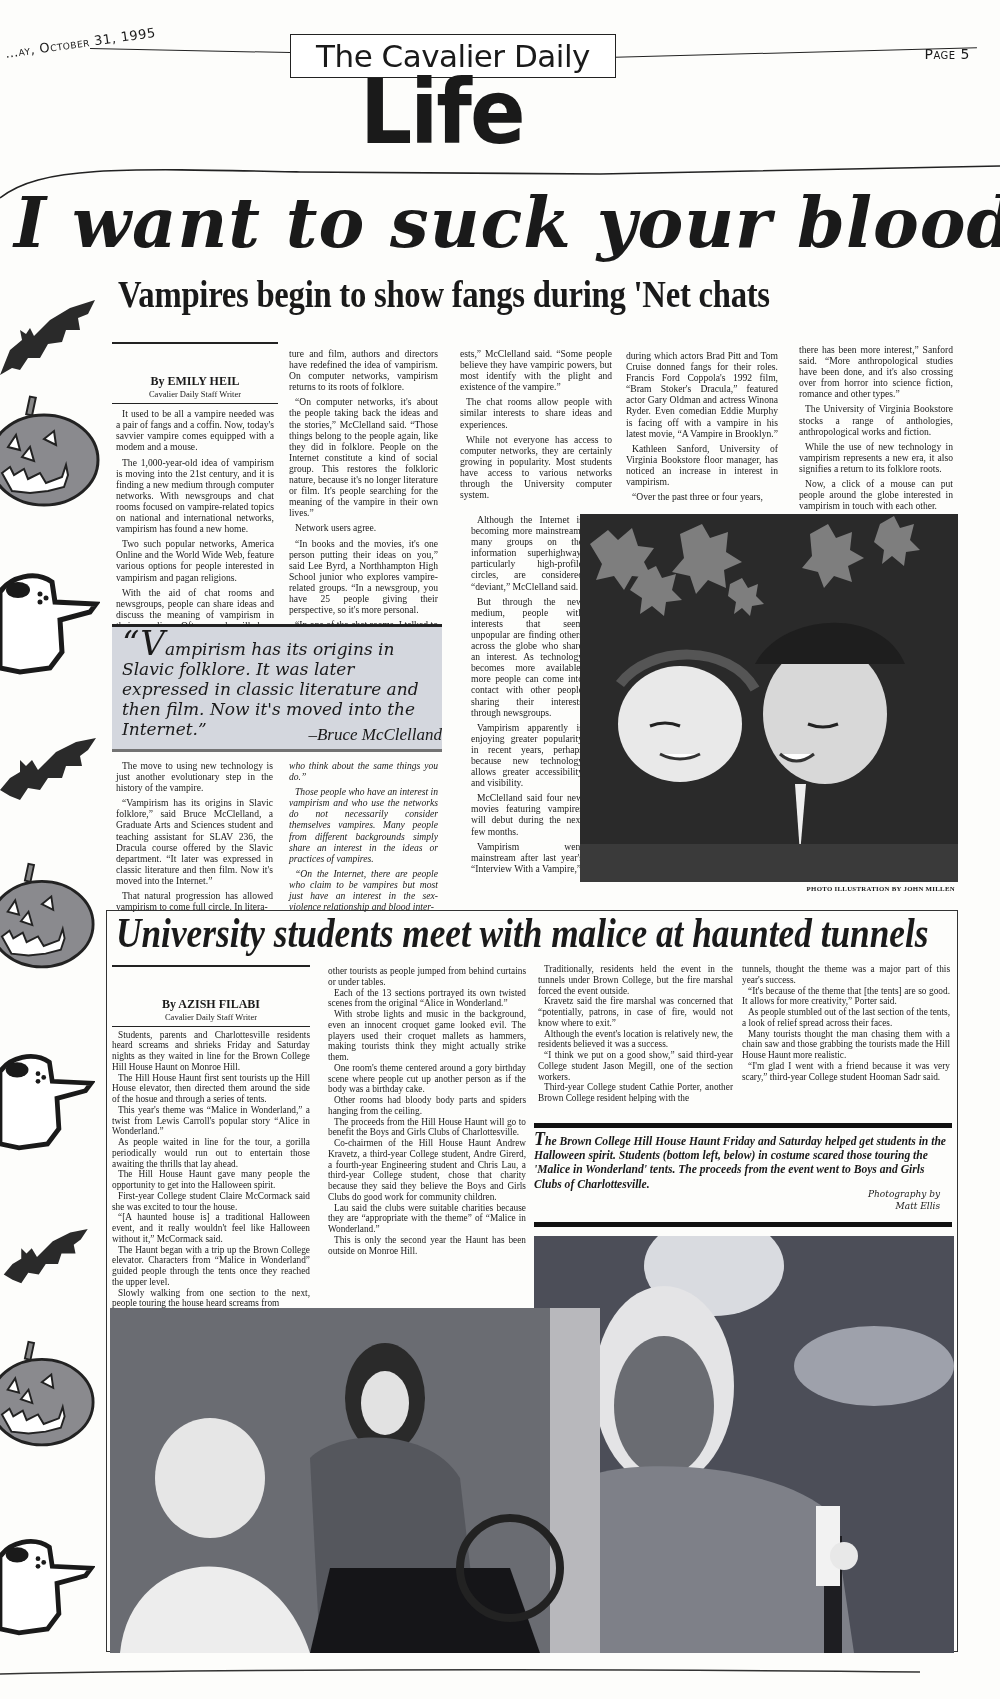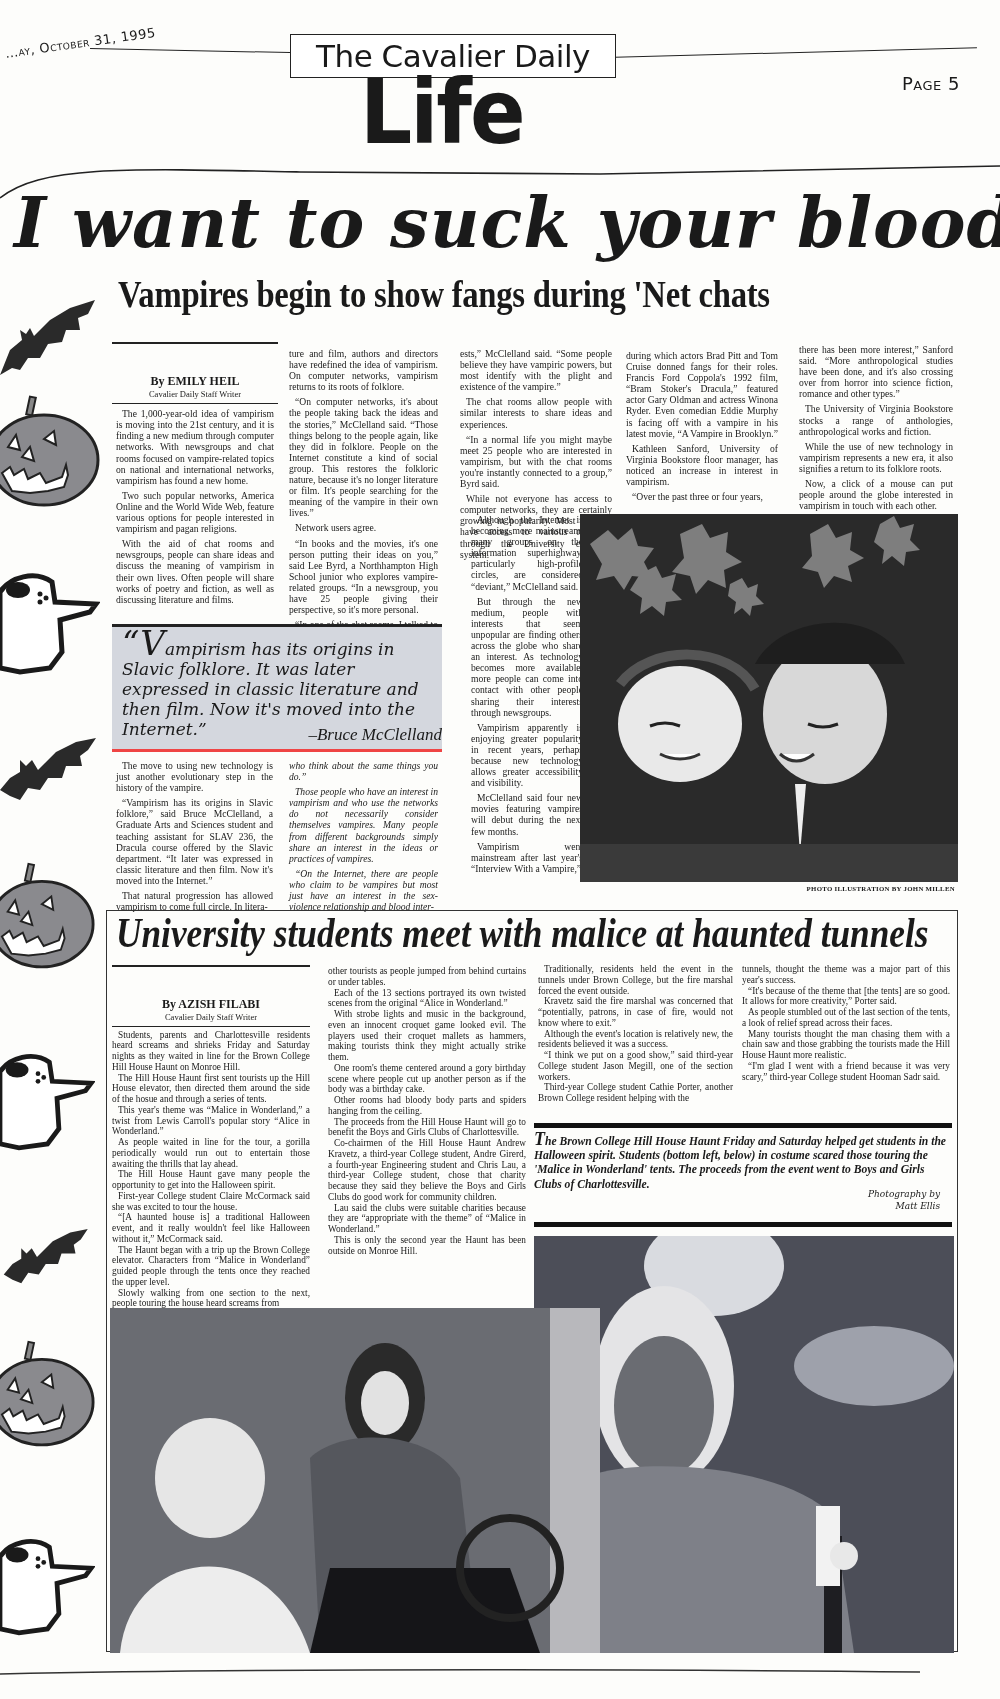--- a/index.html
+++ b/index.html
@@ -3,21 +3,21 @@
   <meta charset="utf-8">
   <style>
     * { box-sizing: border-box; margin: 0; padding: 0; }
     html, body { width: 1000px; height: 1699px; background: #fbfbf9; overflow: hidden; }
     body { position: relative; font-family: "Liberation Serif", serif; color: #1a1a1a; }
 
     .page { position: absolute; left: 0; top: 0; width: 1000px; height: 1699px; background: #fdfdfb; }
 
     
     .date-line { position: absolute; left: 4px; top: 46px; font-family: "DejaVu Sans", sans-serif; font-size: 13px; font-variant: small-caps; transform: rotate(-8deg); transform-origin: left top; letter-spacing: 0.5px; }
-    .page-num { position: absolute; right: 40px; top: 46px; font-family: "DejaVu Sans", sans-serif; font-size: 18px; font-variant: small-caps; letter-spacing: 0.5px; margin-top: 27px; }
+    .page-num { position: absolute; right: 30px; top: 46px; font-family: "DejaVu Sans", sans-serif; font-size: 14px; font-variant: small-caps; letter-spacing: 0.5px; }
     .rule-top-left { position: absolute; left: 90px; top: 50px; width: 200px; height: 0; border-top: 1.5px solid #222; transform: rotate(1.2deg); }
     .rule-top-right { position: absolute; left: 615px; top: 52px; width: 362px; height: 0; border-top: 1.5px solid #222; transform: rotate(-1.5deg); }
     .flag-box { position: absolute; left: 290px; top: 34px; width: 326px; height: 44px; border: 1.5px solid #222; background: #fff; display: flex; align-items: center; justify-content: center; }
     .flag-title { font-family: "DejaVu Sans", sans-serif; font-size: 31px; letter-spacing: -0.5px; }
     .section-title { position: absolute; left: 360px; top: 72px; font-family: "DejaVu Sans", sans-serif; font-weight: bold; font-size: 82px; line-height: 1; letter-spacing: -2px; transform: scaleY(1.08); }
     .rule-mid { position: absolute; left: 0; top: 160px; width: 1000px; height: 40px; }
     .rule-mid svg { width: 100%; height: 100%; }
 
     .headline { position: absolute; left: 14px; top: 188px; font-family: "DejaVu Serif", serif; font-weight: bold; font-style: italic; font-size: 70px; line-height: 1; letter-spacing: 1px; transform: scaleX(0.98); transform-origin: left; white-space: nowrap; }
     .subhead { position: absolute; left: 118px; top: 275px; font-family: "Liberation Serif", serif; font-weight: bold; font-size: 38px; line-height: 1; transform: scaleX(0.86); transform-origin: left; white-space: nowrap; letter-spacing: -0.3px; }
@@ -26,21 +26,21 @@
     .deco { position: absolute; left: 0; }
     .deco svg { display: block; }
 
     
     .col { position: absolute; font-size: 9.6px; line-height: 11.1px; text-align: justify; }
     .col p { text-indent: 6px; margin: 4px; }
     .byline-block { border-top: 2px solid #222; border-bottom: 1.5px solid #222; text-align: center; padding: 4px 0 3px; margin-bottom: 3px; }
     .byline { font-weight: bold; font-size: 12px; margin-top: 28px; }
     .byline-role { font-size: 8.5px; margin-top: 2px; }
 
-    .pullquote { position: absolute; left: 112px; top: 624px; width: 330px; height: 128px; background: #d4d7de; border-top: 3px solid #222; border-bottom: 3px solid #ef4444; padding: 6px 8px 0 10px; font-style: italic; font-family: "DejaVu Serif", serif; font-size: 17px; line-height: 20px; }
+    .pullquote { position: absolute; left: 112px; top: 624px; width: 330px; height: 128px; background: #d4d7de; border-top: 3px solid #222; border-bottom: 3px solid #737373; padding: 6px 8px 0 10px; font-style: italic; font-family: "DejaVu Serif", serif; font-size: 17px; line-height: 20px; }
     .pullquote .first { font-size: 34px; line-height: 20px; }
     .pq-attr { position: absolute; right: 0; bottom: 4px; font-family: "Liberation Serif", serif; font-style: italic; font-size: 17px; }
 
     .photo1 { position: absolute; left: 580px; top: 514px; width: 378px; height: 368px; background: #2b2b2b; overflow: hidden; }
     .photo-credit { position: absolute; left: 580px; top: 885px; width: 375px; text-align: right; font-size: 6.8px; font-weight: bold; letter-spacing: 0.3px; }
 
     
     .box2 { position: absolute; left: 106px; top: 910px; width: 852px; height: 742px; border: 1.5px solid #333; }
     .headline2 { position: absolute; left: 116px; top: 912px; font-family: "Liberation Serif", serif; font-style: italic; font-weight: bold; font-size: 42px; line-height: 1; transform: scaleX(0.84); transform-origin: left; white-space: nowrap; }
     .col2 { position: absolute; font-size: 9.3px; line-height: 10.75px; text-align: justify; }
@@ -150,37 +150,37 @@
         <circle cx="46" cy="26" r="2.5" fill="#1a1a1a"></circle>
         <circle cx="40" cy="30" r="2.5" fill="#1a1a1a"></circle>
       </svg>
   </div>
 
   <div class="col" style="left:112px; top:342px; width:166px;">
     <div class="byline-block">
       <div class="byline">By EMILY HEIL</div>
       <div class="byline-role">Cavalier Daily Staff Writer</div>
     </div>
+    <p>It used to be all a vampire needed was a pair of fangs and a coffin. Now, today's savvier vampire comes equipped with a modem and a mouse.</p>
     <p>The 1,000-year-old idea of vampirism is moving into the 21st century, and it is finding a new medium through computer networks. With newsgroups and chat rooms focused on vampire-related topics on national and international networks, vampirism has found a new home.</p>
     <p>Two such popular networks, America Online and the World Wide Web, feature various options for people interested in vampirism and pagan religions.</p>
     <p>With the aid of chat rooms and newsgroups, people can share ideas and discuss the meaning of vampirism in their own lives. Often people will share works of poetry and fiction, as well as discussing literature and films.</p>
   </div>
 
   <div class="col" style="left:285px; top:344px; width:157px;">
     <p style="text-indent:0">ture and film, authors and directors have redefined the idea of vampirism. On computer networks, vampirism returns to its roots of folklore.</p>
     <p>“On computer networks, it's about the people taking back the ideas and the stories,” McClelland said. “Those things belong to the people again, like they did in folklore. People on the Internet constitute a kind of social group. This restores the folkloric nature, because it's no longer literature or film. It's people searching for the meaning of the vampire in their own lives.”</p>
     <p>Network users agree.</p>
     <p>“In books and the movies, it's one person putting their ideas on you,” said Lee Byrd, a Northhampton High School junior who explores vampire-related groups. “In a newsgroup, you have 25 people giving their perspective, so it's more personal.</p>
     <p>“In one of the chat rooms, I talked to a girl who went to a Catholic school,” Byrd said. “You meet lots of people</p>
   </div>
 
   <div class="col" style="left:456px; top:344px; width:160px;">
     <p style="text-indent:0">ests,” McClelland said. “Some people believe they have vampiric powers, but most identify with the plight and existence of the vampire.”</p>
     <p>The chat rooms allow people with similar interests to share ideas and experiences.</p>
-    <p>“In a normal life you might maybe meet 25 people who are interested in vampirism, but with the chat rooms you're instantly connected to a group,” Byrd said.</p>
     <p>While not everyone has access to computer networks, they are certainly growing in popularity. Most students have access to various networks through the University computer system.</p>
   </div>
   <div class="col" style="left:467px; top:510px; width:120px;">
     <p>Although the Internet is becoming more mainstream, many groups on the information superhighway, particularly high-profile circles, are considered “deviant,” McClelland said.</p>
     <p>But through the new medium, people with interests that seem unpopular are finding others across the globe who share an interest. As technology becomes more available, more people can come into contact with other people sharing their interests through newsgroups.</p>
     <p>Vampirism apparently is enjoying greater popularity in recent years, perhaps because new technology allows greater accessibility and visibility.</p>
     <p>McClelland said four new movies featuring vampires will debut during the next few months.</p>
     <p>Vampirism went mainstream after last year's “Interview With a Vampire,”</p>
   </div>
 

